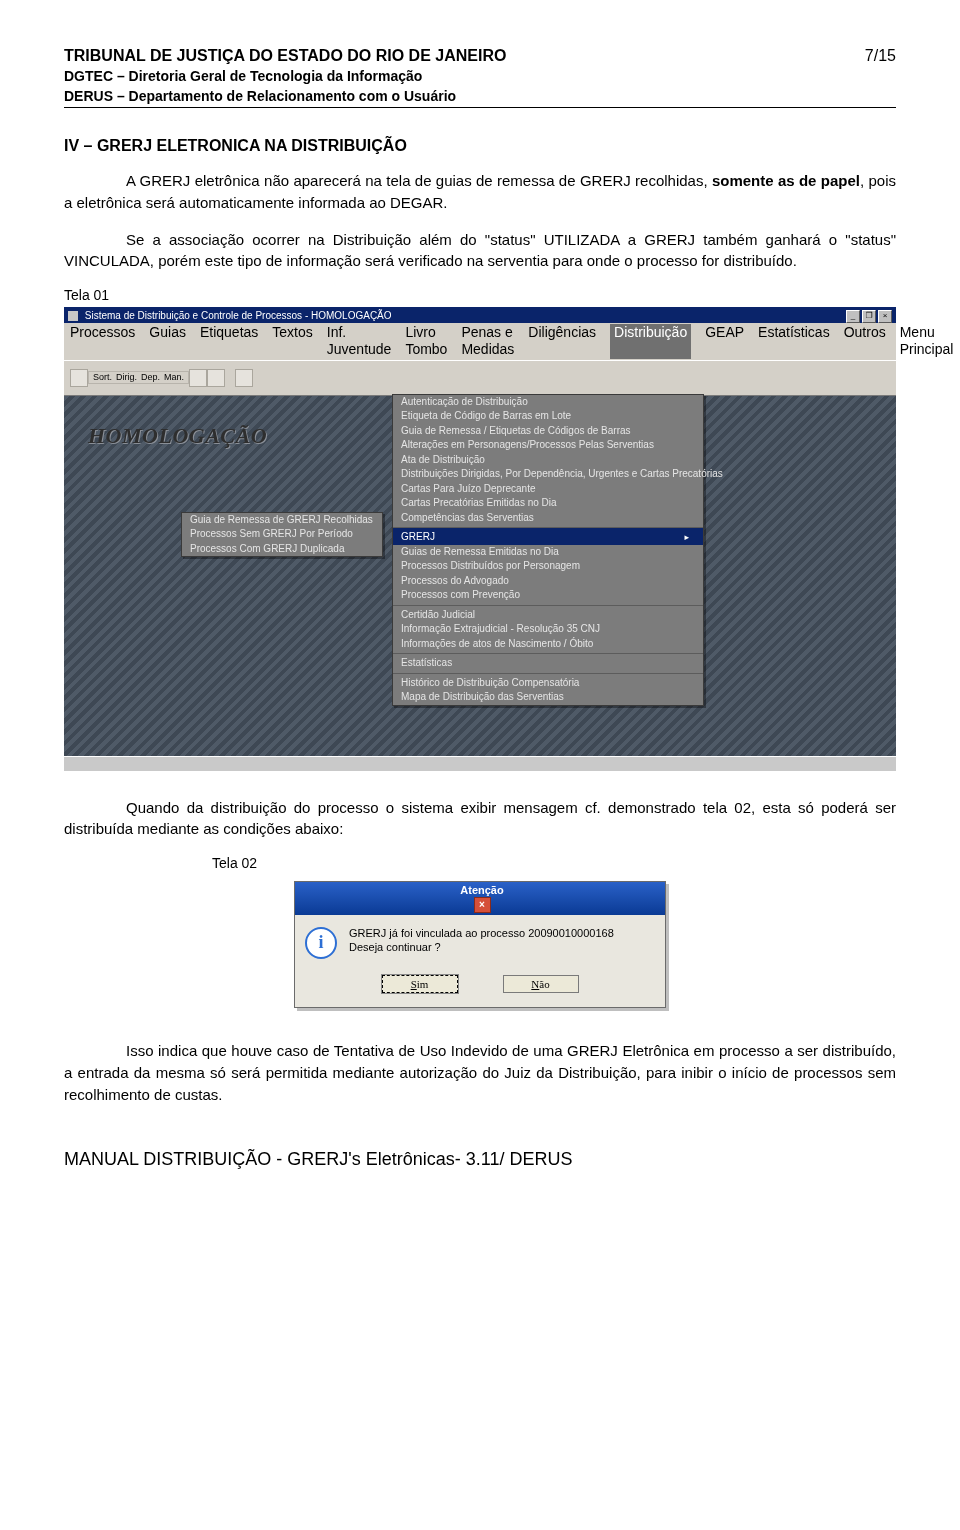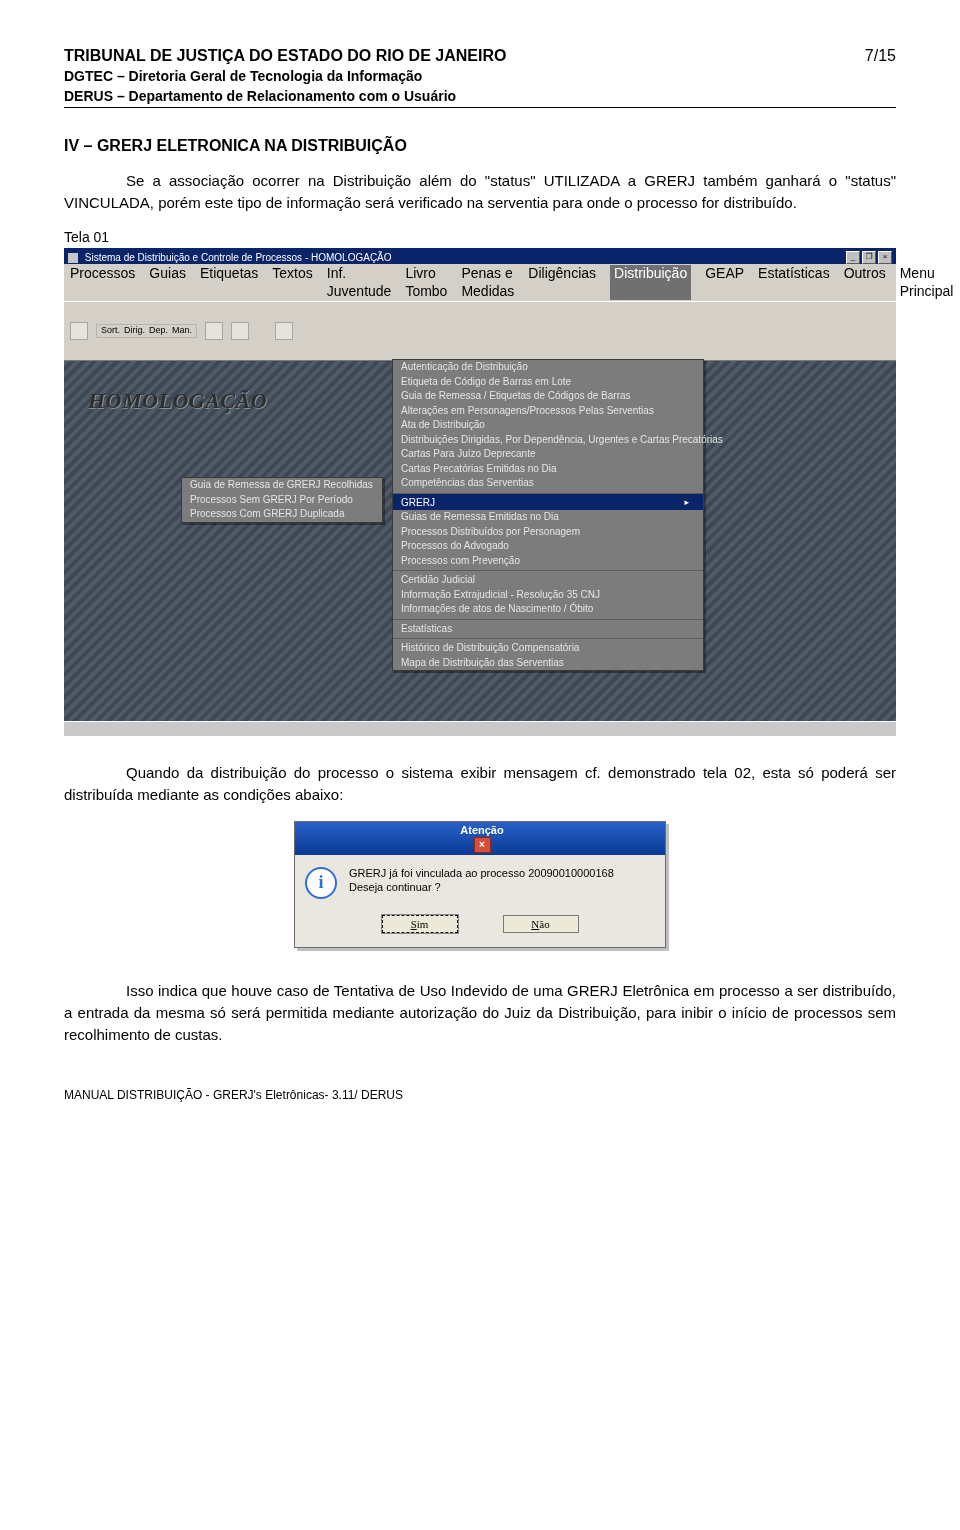--- a/index.html
+++ b/index.html
@@ -40,22 +40,22 @@
     width:12px; height:11px; background:#c0c0c0;
     border:1px solid #fff; border-right-color:#5a5a5a; border-bottom-color:#5a5a5a;
     color:#000; font-size:8px; line-height:9px; text-align:center;
   }
   .menubar {
     background:#d4d0c8; color:#000;
     display:flex; gap:14px; padding:1px 6px; font-size:14px;
   }
   .menubar .mi.active { background:#707070; color:#fff; padding:0 4px; }
   .toolbar {
-    background:#d4d0c8; color:#000; display:flex; gap:8px;
-    padding:20px 6px; border-top:1px solid #fff; border-bottom:1px solid #7a7a7a;
+    background:#d4d0c8; color:#000; display:flex; gap:0;
+    padding:8px 6px; border-top:1px solid #fff; border-bottom:1px solid #7a7a7a;
     align-items:center; font-size:9px;
   }
   .tbtn-group { display:flex; gap:4px; align-items:center; padding:0 4px; border:1px solid #b8b4ac; }
   .tbtn { width:16px; height:16px; background:#e6e3dd; border:1px solid #aaa69d; }
   .app-canvas {
     height:360px;
     background:
       repeating-linear-gradient(135deg,#4f5a67 0 4px,#3e4854 4px 8px),
       linear-gradient(#485361,#485361);
     position:relative;
@@ -128,37 +128,40 @@
     align-items:center;
   }
   .alert button {
     min-width:76px; font:11px Tahoma;
     background:#ece9d8; padding:2px 10px;
     border:1px solid #7a7a7a;
   }
   .alert button.def { border:1px dashed #000; outline:1px solid #888; }
   .tela-lbl { font-size:14px; }
   .tela-lbl.in { margin-left:148px; margin-top:12px; }
-  .footer { font-size:12px; margin-top:42px; }
+  .footer { font-size:18px; margin-top:42px; }
 </style>
 </head>
 <body>
 
 <div class="page">
 
   <div class="head-row">
     <div class="hdr-left">TRIBUNAL DE JUSTIÇA DO ESTADO DO RIO DE JANEIRO</div>
     <div class="page-num">7/15</div>
   </div>
   <div class="hdr-sub">DGTEC – Diretoria Geral de Tecnologia da Informação</div>
   <div class="hdr-sub">DERUS – Departamento de Relacionamento com o Usuário</div>
   <div class="hr-line"></div>
 
   <div class="section-title">IV – GRERJ ELETRONICA NA DISTRIBUIÇÃO</div>
 
+  <p class="body-text indent">
+    <span>A GRERJ eletrônica não aparecerá na tela de guias de remessa de GRERJ recolhidas, </span><b>somente as de papel</b><span>, pois a eletrônica será automaticamente informada ao DEGAR.</span>
+  </p>
 
   <p class="body-text indent">Se a associação ocorrer na Distribuição além do "status" UTILIZADA a GRERJ também ganhará o "status" VINCULADA, porém este tipo de informação será verificado na serventia para onde o processo for distribuído.</p>
 
   <div class="tela-lbl">Tela 01</div>
 
   <div class="shot">
     <div class="titlebar">
       <span>
         <span style="display:inline-block;width:10px;height:10px;background:#c7c7c7;margin-right:4px;vertical-align:middle"></span>
         <span>Sistema de Distribuição e Controle de Processos - HOMOLOGAÇÃO</span>
@@ -230,20 +233,21 @@
           <div class="mi">Guia de Remessa de GRERJ Recolhidas</div>
           <div class="mi">Processos Sem GRERJ Por Período</div>
           <div class="mi">Processos Com GRERJ Duplicada</div>
         </div>
     </div>
     <div class="taskbar"></div>
   </div>
 
   <p class="body-text indent" style="margin-top:26px">Quando da distribuição do processo o sistema exibir mensagem cf. demonstrado tela 02, esta só poderá ser distribuída mediante as condições abaixo:</p>
 
+  <div class="tela-lbl in">Tela 02</div>
 
   <div class="alert">
     <div class="tbar">
       <span>Atenção</span>
       <span class="x">×</span>
     </div>
     <div class="body">
       <div class="info-icon">i</div>
       <div>
         <div>GRERJ já foi vinculada ao processo 20090010000168</div>

